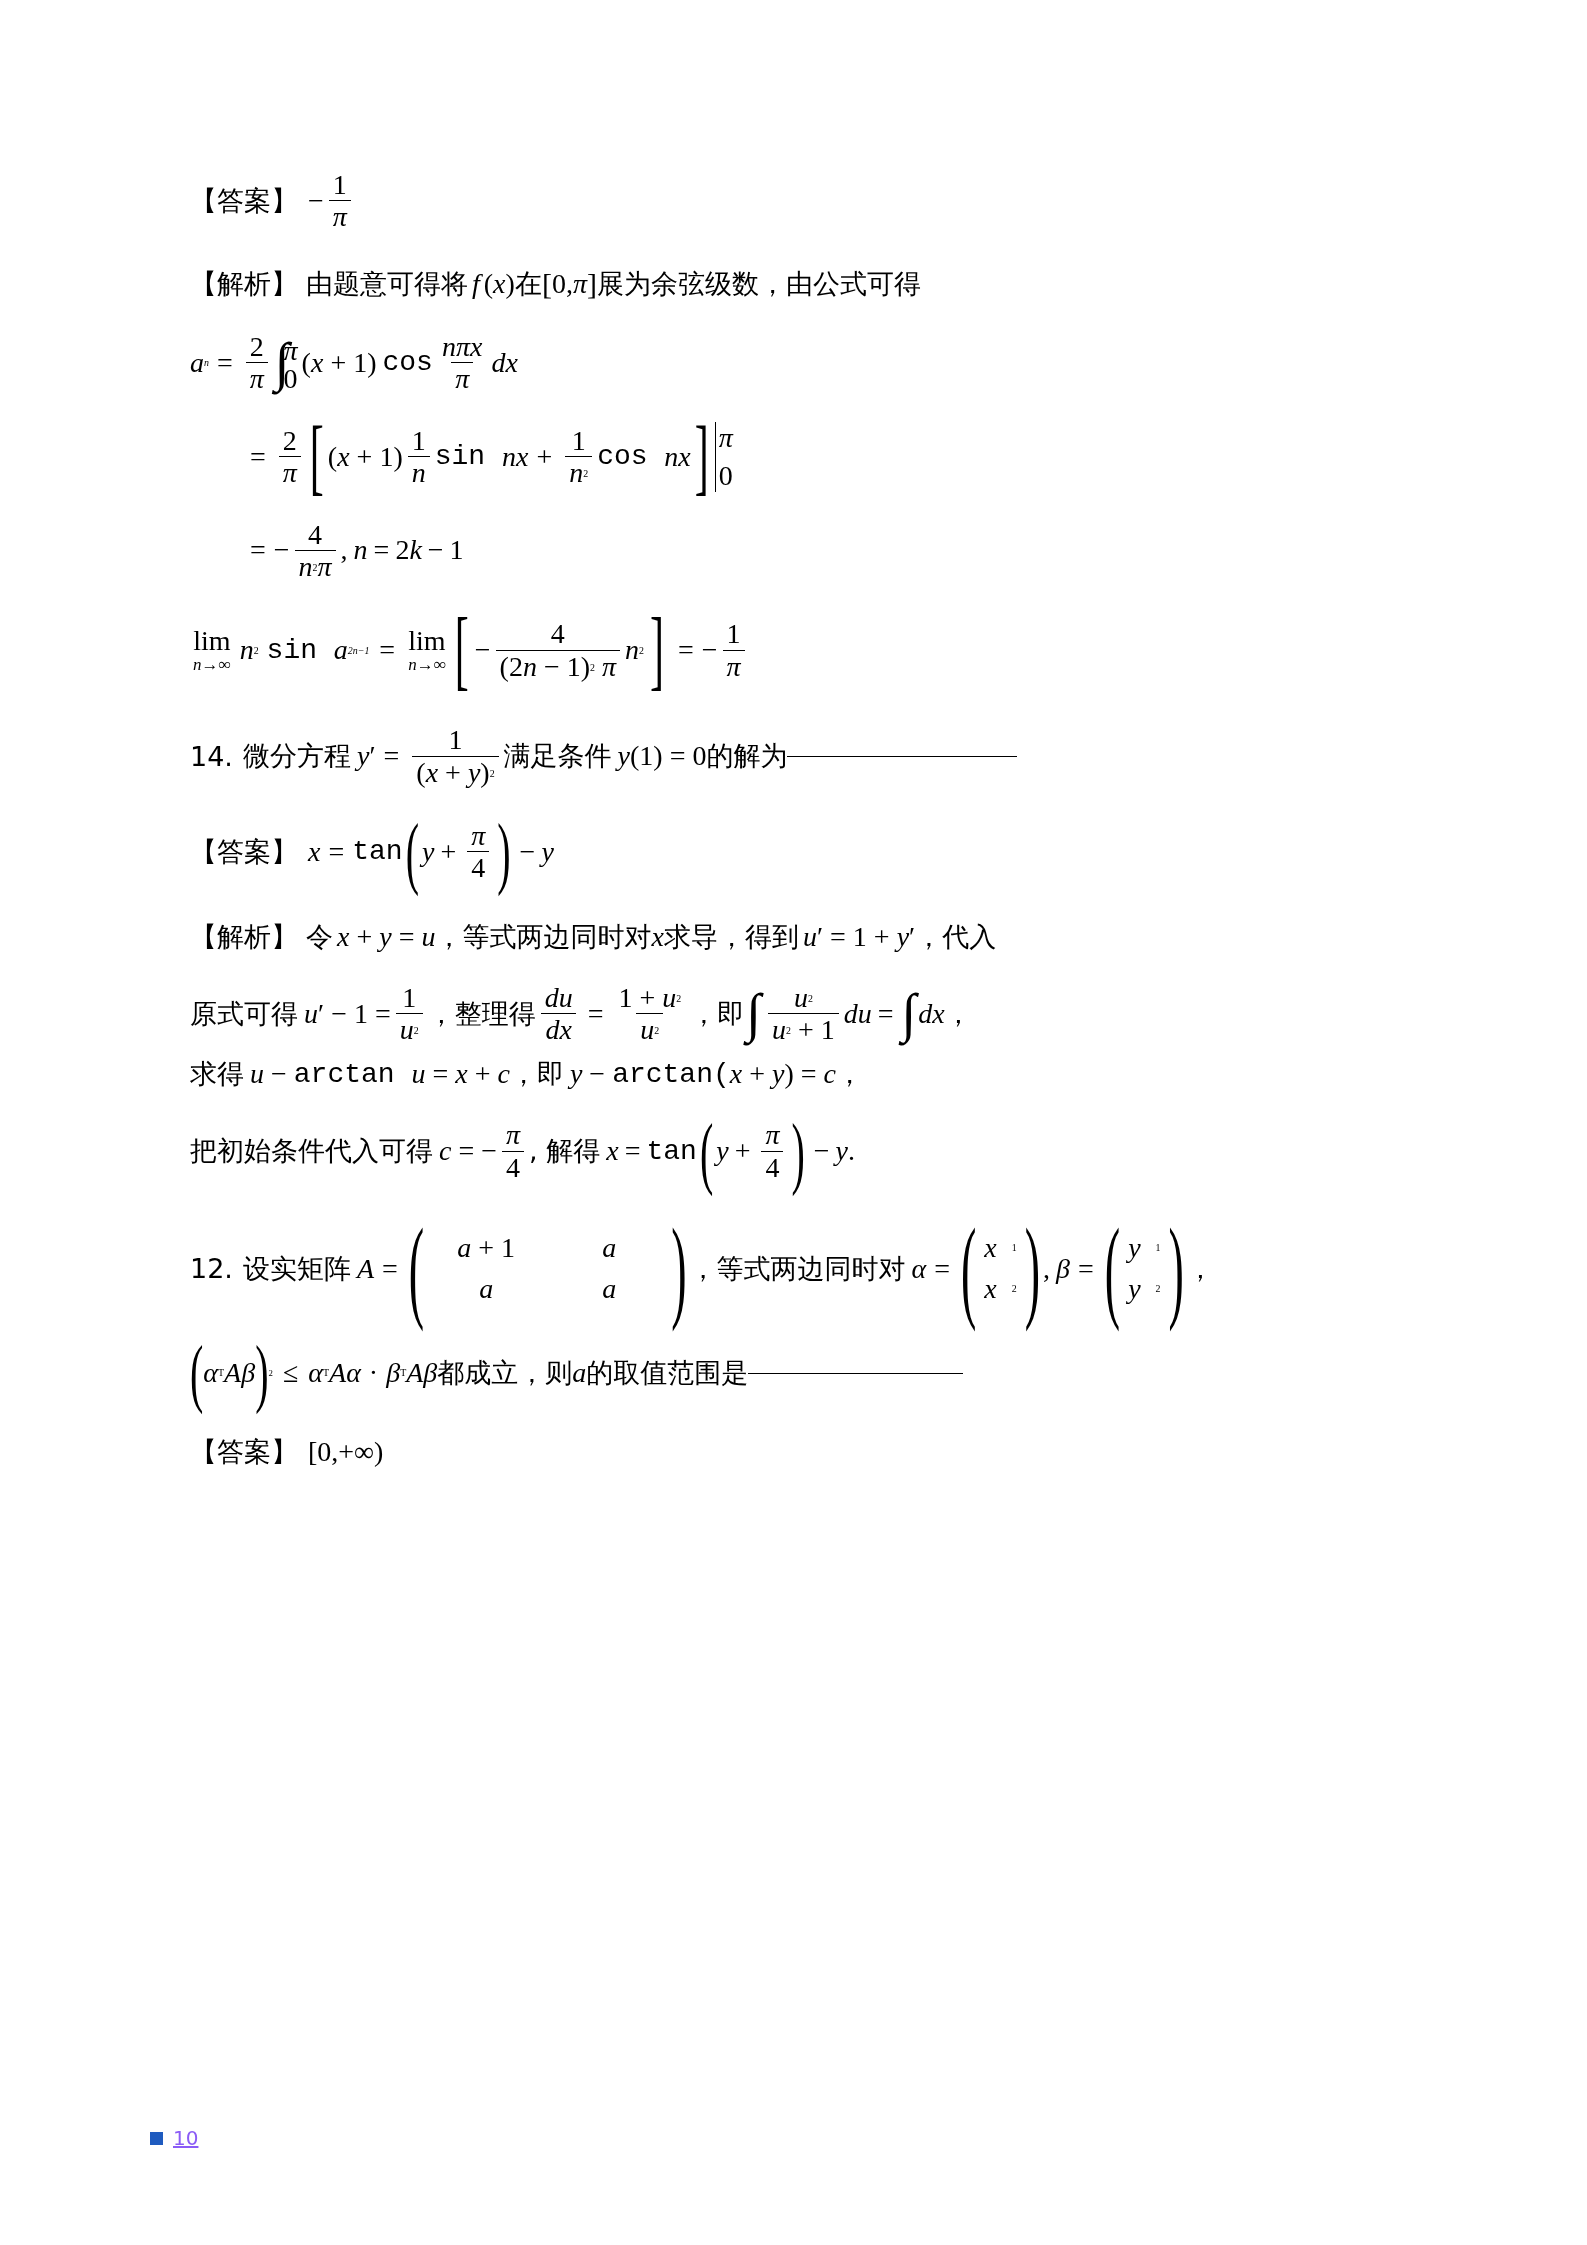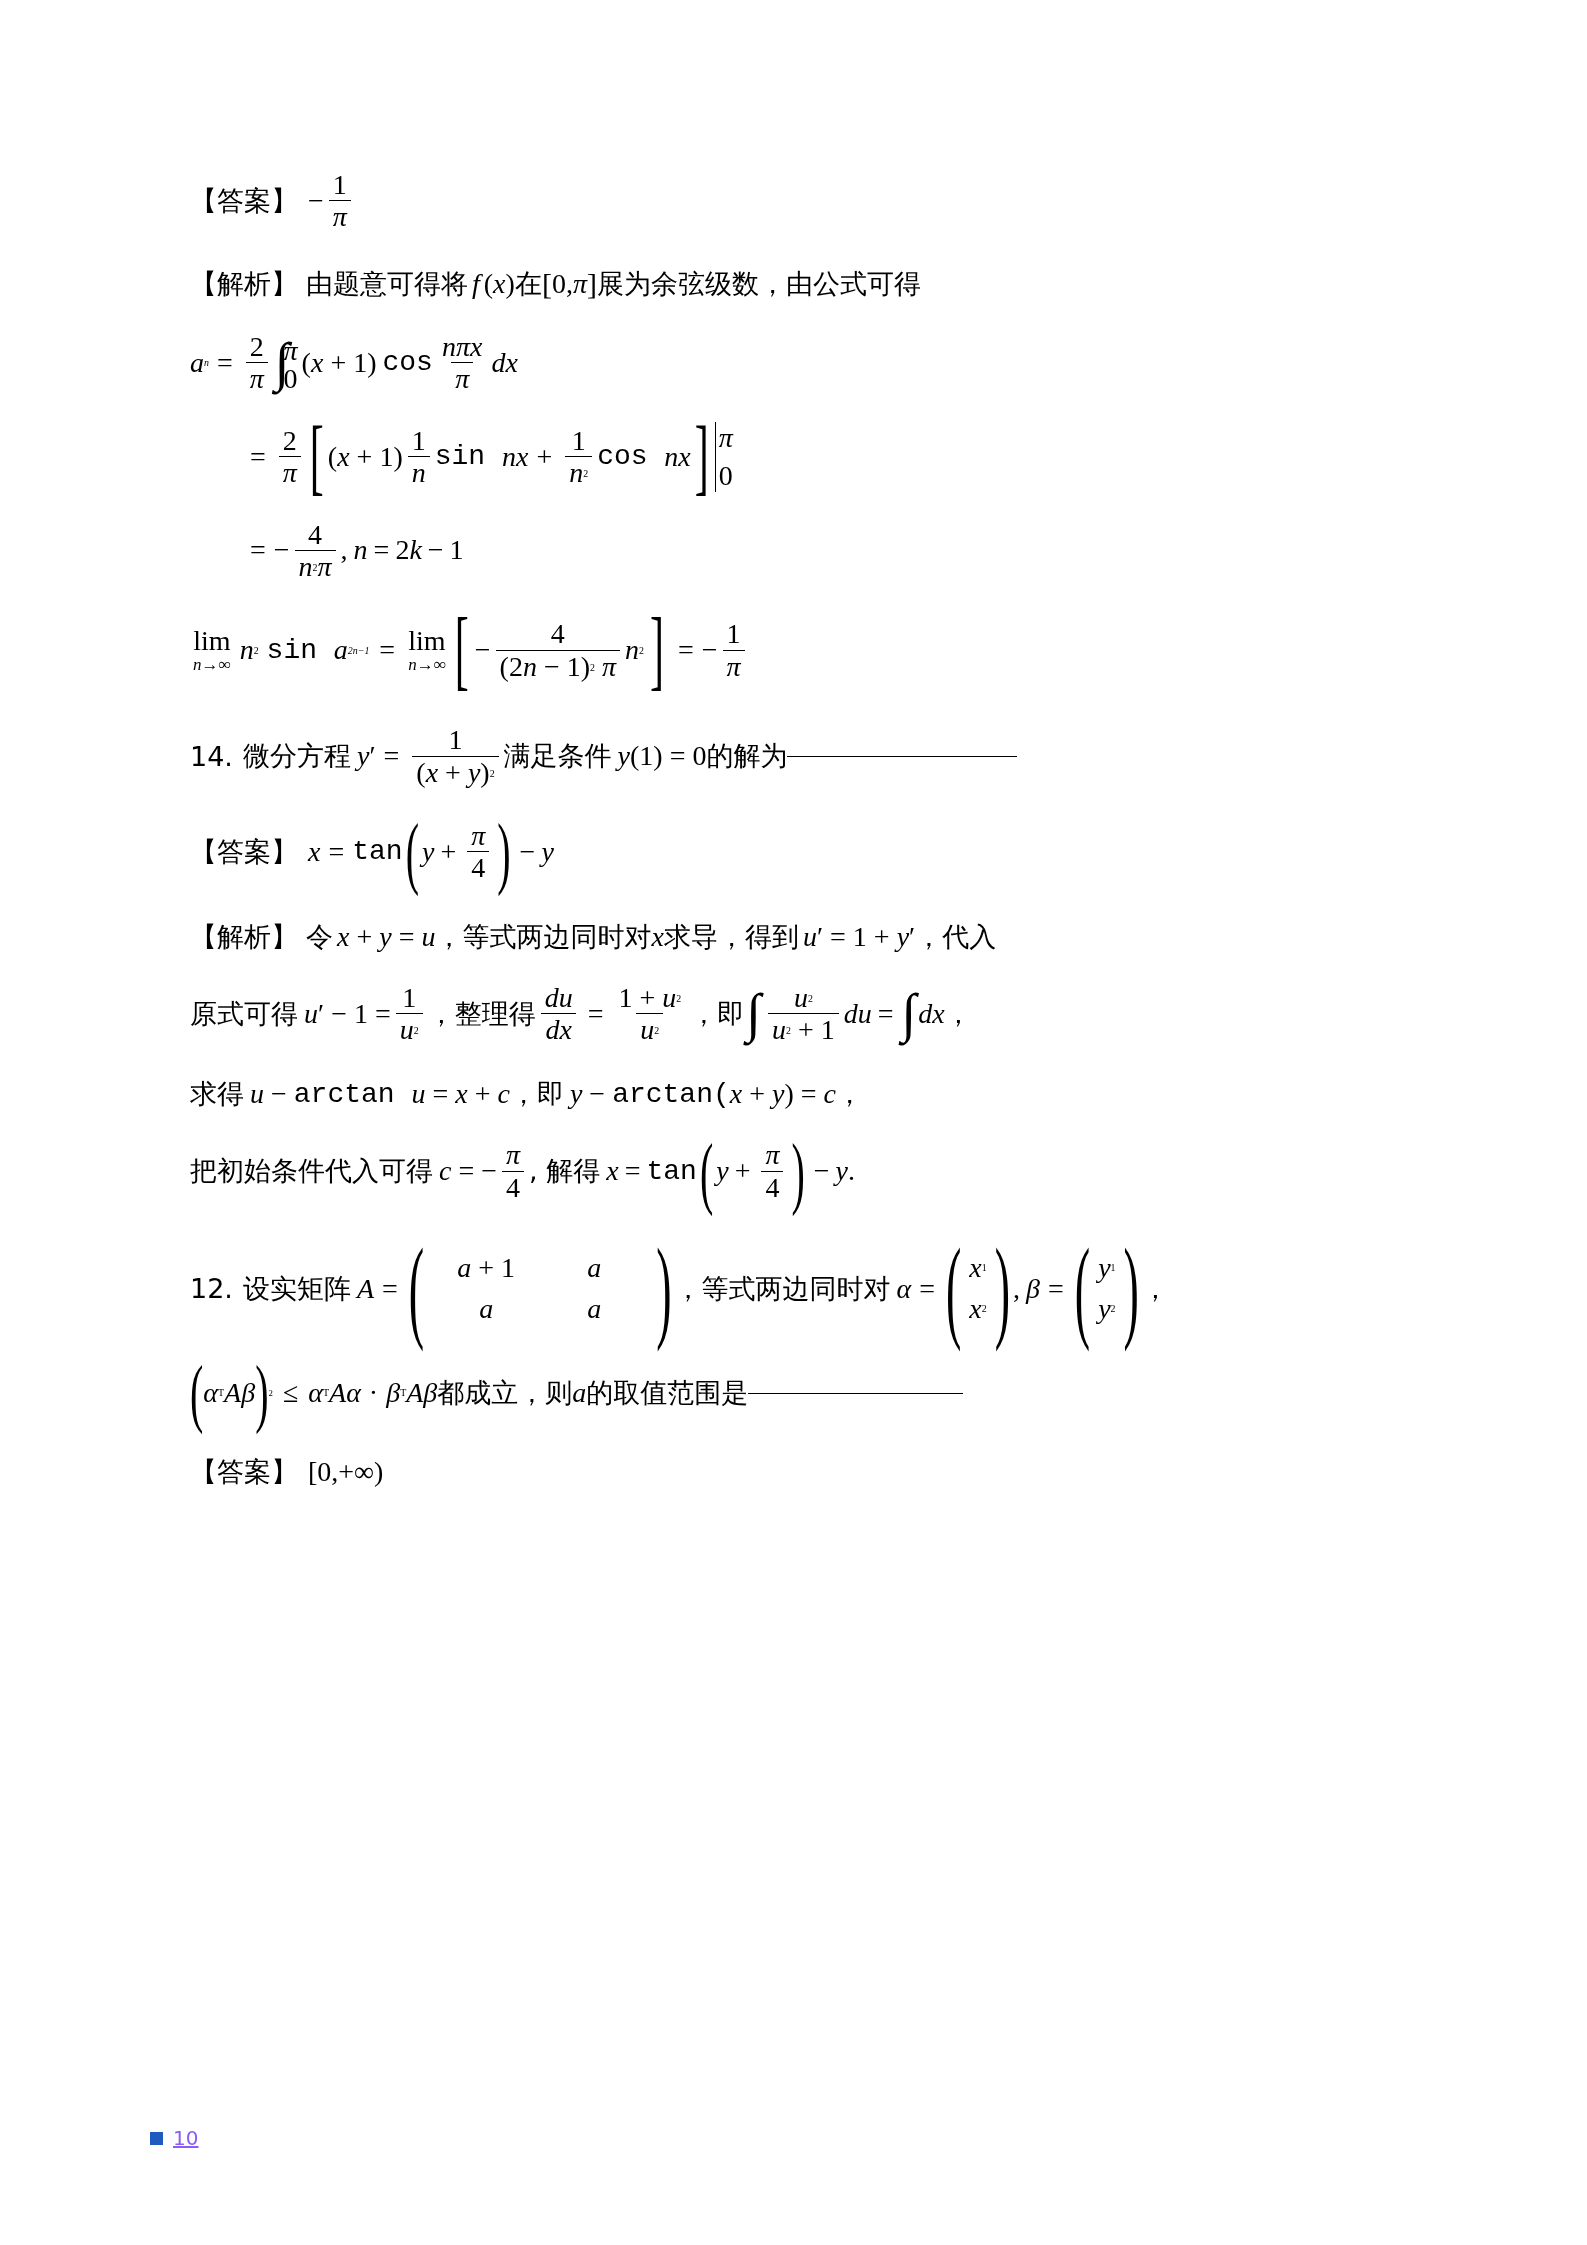--- a/index.html
+++ b/index.html
@@ -154,20 +154,21 @@
     display: inline-flex;
     flex-direction: column;
     align-items: center;
     padding: 0 8px;
   }
   .mrows .mrow {
     display: flex;
     align-items: center;
     justify-content: flex-start;
     line-height: 1.45;
+    gap: 15px;
   }
   .mrows .mrow > span { display:inline-block; text-align:center; }
   .colw { width: 108px; }
 
   .blank {
     display: inline-block;
     border-bottom: 1.6px solid #000;
     height: 1px;
     vertical-align: 6px;
   }
@@ -378,21 +379,21 @@
       <span class="cn">，等式两边同时对</span>
       <span class="mi">x</span>
       <span class="cn">求导，得到</span>
       <span class="mi" style="margin-left:4px;">u</span>
         <span class="mo">′&nbsp;=&nbsp;1&nbsp;+&nbsp;</span>
         <span class="mi">y</span>
         <span class="mo">′</span>
       <span class="cn">，代入</span>
     </div>
 
-    <div class="line" style="margin-bottom:32px;">
+    <div class="line" style="margin-bottom:12px;">
       <span class="cn">原式可得</span>
       <span class="mi" style="margin-left:6px;">u</span>
         <span class="mo">′&nbsp;−&nbsp;1&nbsp;=</span>
       <span class="frac">
         <span class="num mn">1</span>
         <span class="den"><span class="mi">u</span><sup class="up">2</sup></span>
       </span>
       <span class="cn">，整理得</span>
       <span class="frac">
         <span class="num mi">du</span>

